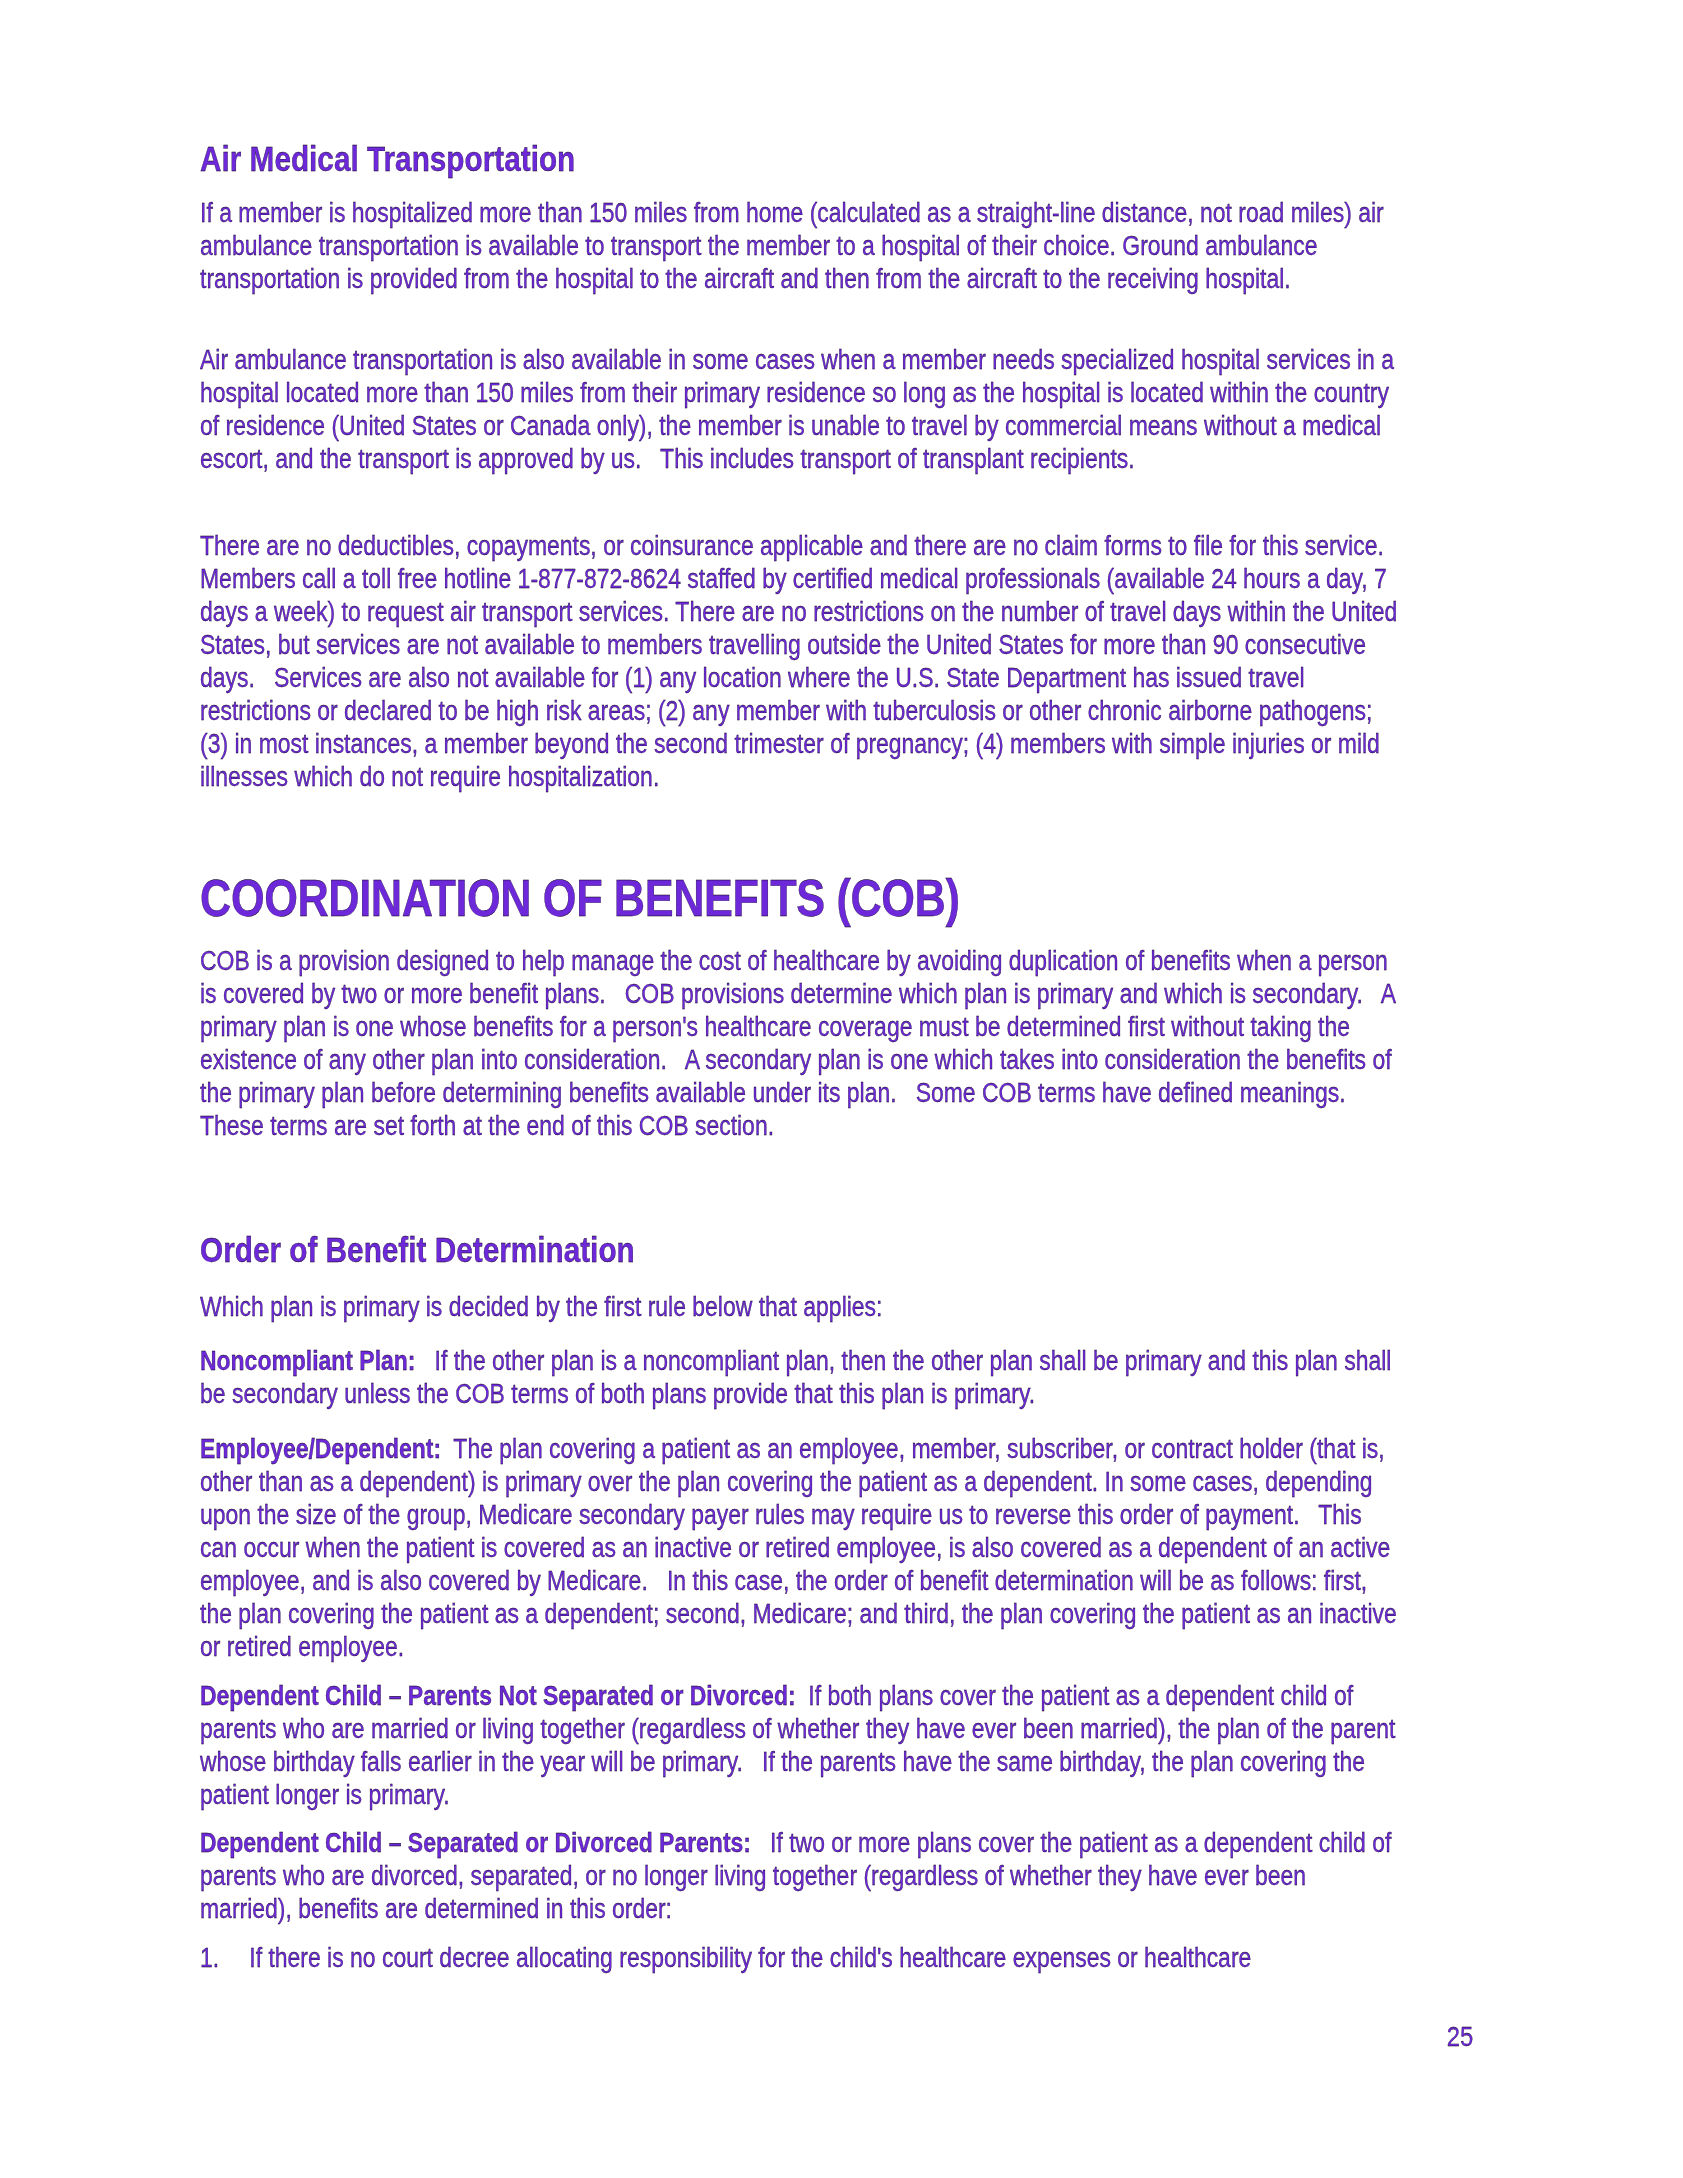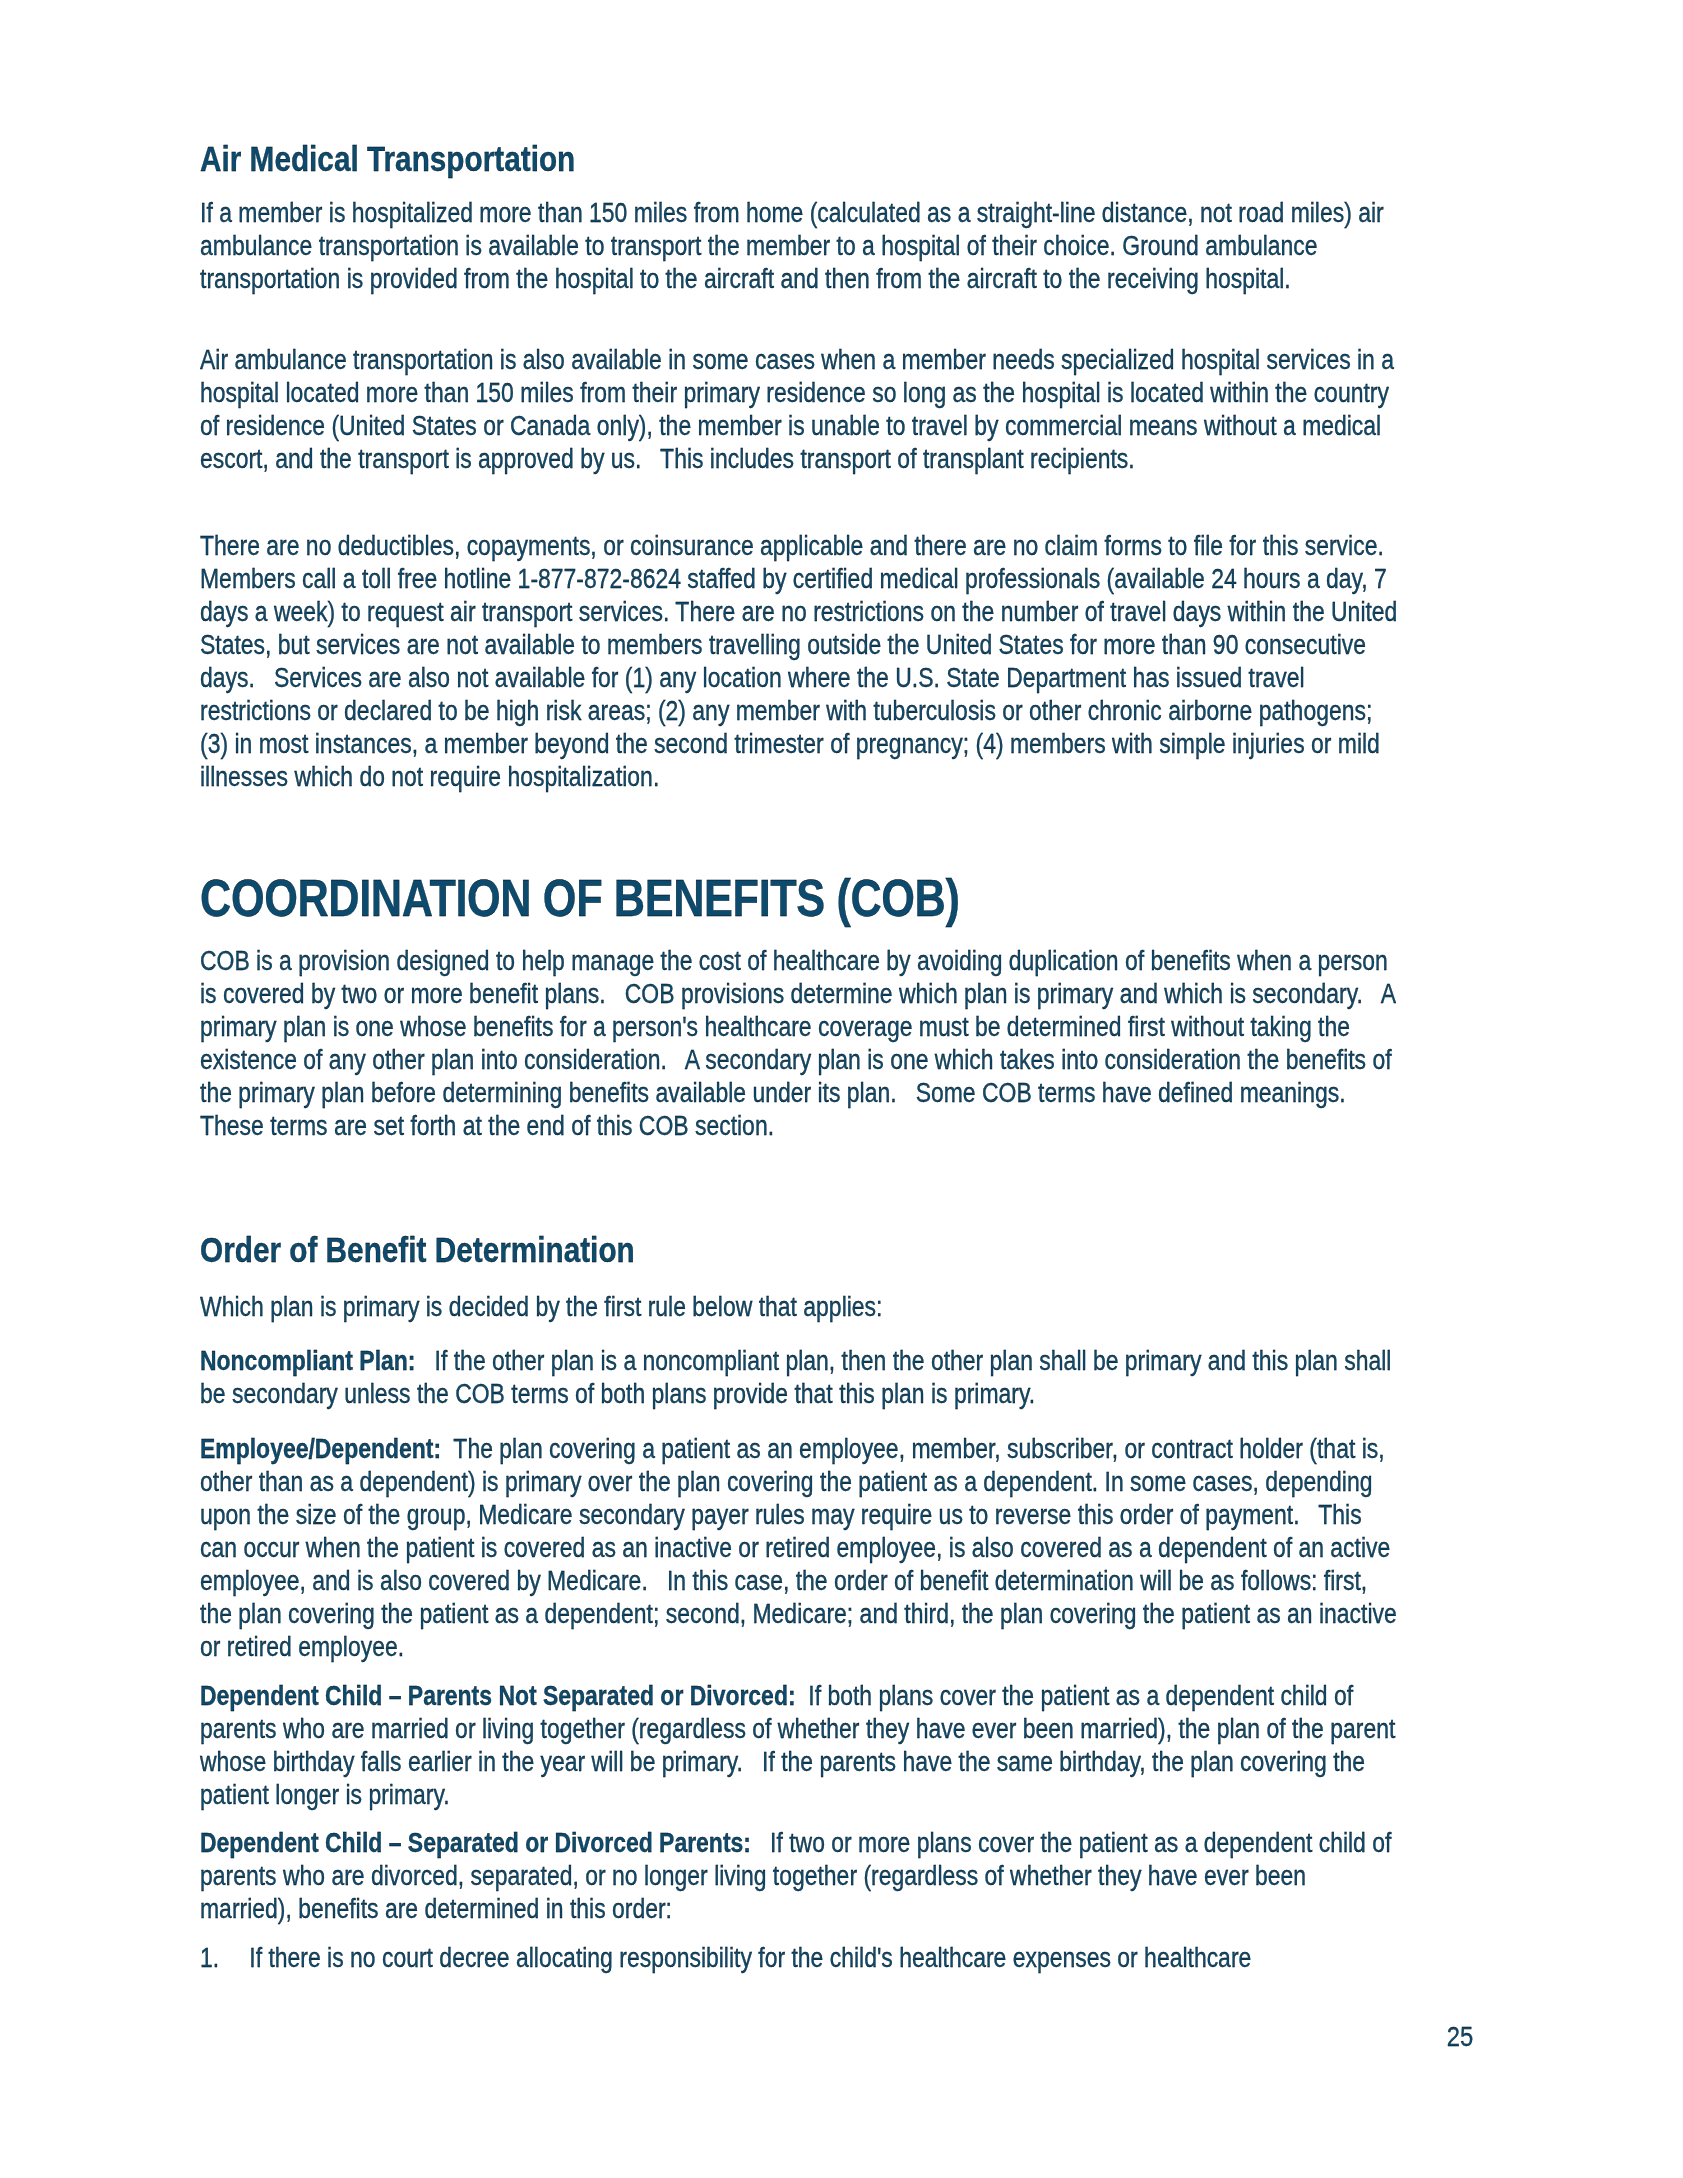--- a/index.html
+++ b/index.html
@@ -2,21 +2,21 @@
 <html><head>
 <meta charset="utf-8">
 <style>
   html, body { margin: 0; padding: 0; background: #888; }
   .page {
     position: relative;
     width: 1683px;
     height: 2178px;
     background: #ffffff;
     font-family: "Liberation Sans", sans-serif;
-    color: #0c4a6e;
+    color: #6d28d9;
     overflow: hidden;
     -webkit-text-stroke: 0.3px #000;
   }
   .block {
     position: absolute;
     left: 200px;
     width: 1416px;
     margin: 0;
     transform: scaleX(0.85);
     transform-origin: 0 0;

